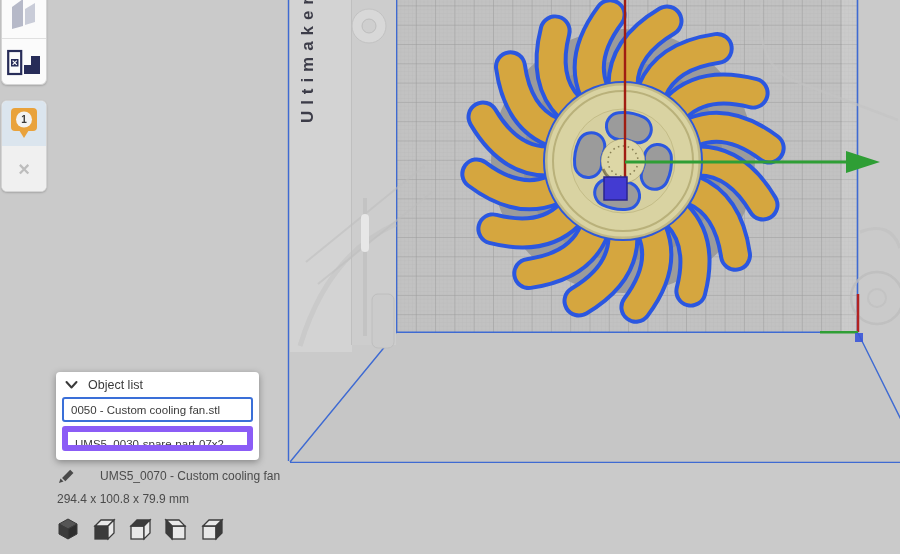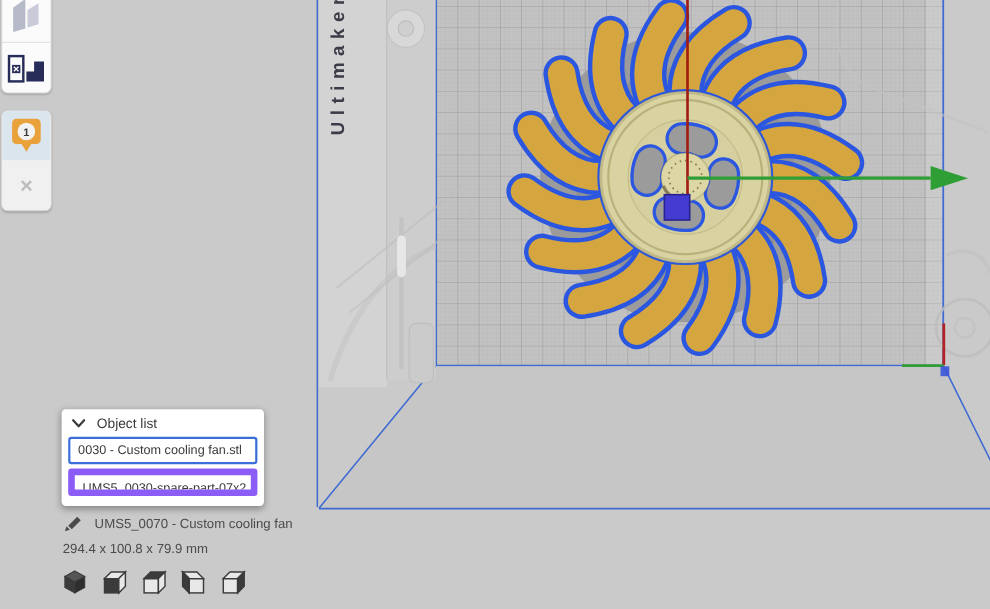--- a/index.html
+++ b/index.html
@@ -16,31 +16,31 @@
   .tool-group.g2{top:100px;}
   .tbtn{display:flex;align-items:center;justify-content:center;width:100%;height:46px;
     background:transparent;border:none;padding:0;margin:0;cursor:pointer;}
   .g1 .tbtn + .tbtn{border-top:1px solid #e0e0e0;}
   .g2 .tbtn{height:45px;}
   .tbtn.active{background:#dbe5ee;}
   .tbtn.disabled{background:#f0f0f0;}
   .x-glyph{font-size:20px;font-weight:bold;color:#bdbdbd;line-height:1;}
 
   
-  .objpanel{position:absolute;left:56px;top:372px;width:184px;background:#ffffff;
+  .objpanel{position:absolute;left:56px;top:372px;width:203px;background:#ffffff;
     border-radius:4px;box-shadow:0 2px 7px rgba(0,0,0,.35);padding-bottom:5px;box-sizing:border-box;}
   .objpanel .hdr{display:flex;align-items:center;gap:10px;padding:6px 8px 5px 9px;}
   .objpanel .hdr span{font-size:12.5px;color:#3a3a3a;}
   .objitem{margin:0 6px 4px 6px;height:25px;line-height:25px;font-size:11.5px;color:#3a3a3a;
     padding-left:7px;border-radius:3px;background:#fff;border:6px solid #8b5cf6;
     white-space:nowrap;overflow:hidden;cursor:pointer;box-sizing:border-box;}
   .objitem.selected{border:2px solid #3a6fd8;line-height:23px;}
 
   
-  .model-name-row{position:absolute;left:58px;top:467px;display:flex;align-items:center;gap:11px;}
+  .model-name-row{position:absolute;left:58px;top:467px;display:flex;align-items:center;gap:25px;}
   .model-name-row span{font-size:12px;color:#4b4b4b;}
   .model-dims{position:absolute;left:57px;top:492px;font-size:12px;color:#4b4b4b;}
 
   
   .viewcubes{position:absolute;left:55px;top:516px;display:flex;gap:10px;}
   .vbtn{width:26px;height:26px;padding:0;margin:0;border:none;background:transparent;cursor:pointer;
     display:flex;align-items:center;justify-content:center;}
 </style>
 </head>
 <body>
@@ -180,21 +180,21 @@
     </button>
   </div>
 
   <div class="objpanel">
     <div class="hdr">
       <svg width="13" height="10" viewBox="0 0 13 10">
         <polyline points="1.5,2 6.5,7.5 11.5,2" fill="none" stroke="#3a3a3a" stroke-width="2" stroke-linecap="round" stroke-linejoin="round"></polyline>
       </svg>
       <span>Object list</span>
     </div>
-    <div class="objitem selected">0030 - Custom cooling fan.stl</div>
+    <div class="objitem selected">0050 - Custom cooling fan.stl</div>
     <div class="objitem">UMS5_0030-spare-part-07x2...</div>
   </div>
 
   <div class="model-name-row">
     <svg width="17" height="17" viewBox="0 0 17 17">
       <polygon points="1,16 2.5,11.5 5.5,14.5" fill="#4a4a4a"></polygon>
       <rect x="4" y="6.2" width="11.5" height="4.6" transform="rotate(-45 9.75 8.5)" fill="#4a4a4a"></rect>
     </svg>
     <span>UMS5_0070 - Custom cooling fan</span>
   </div>

